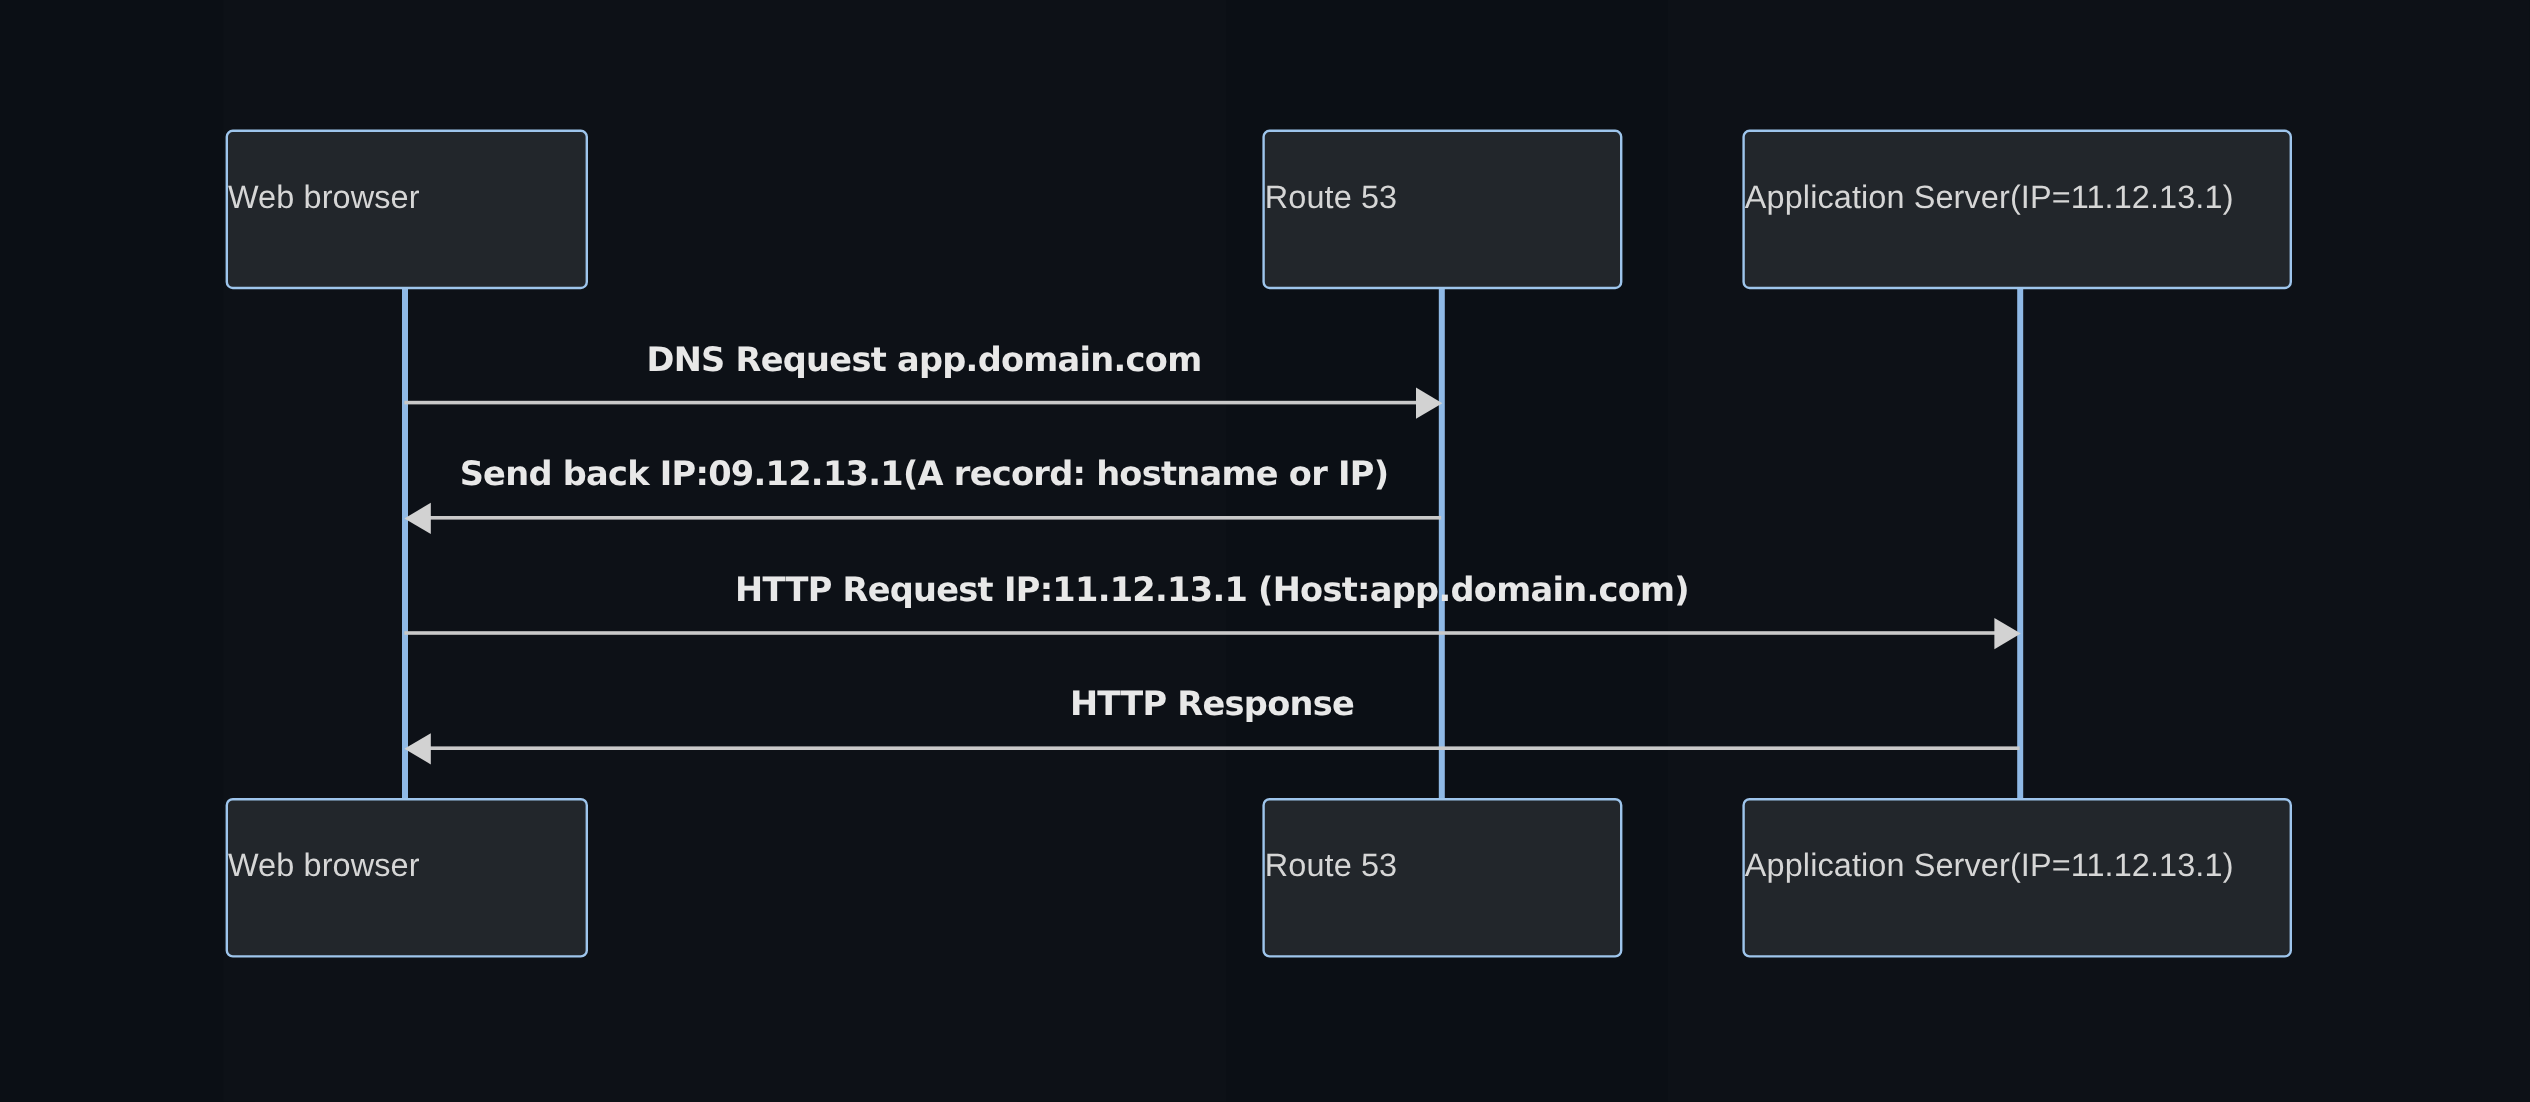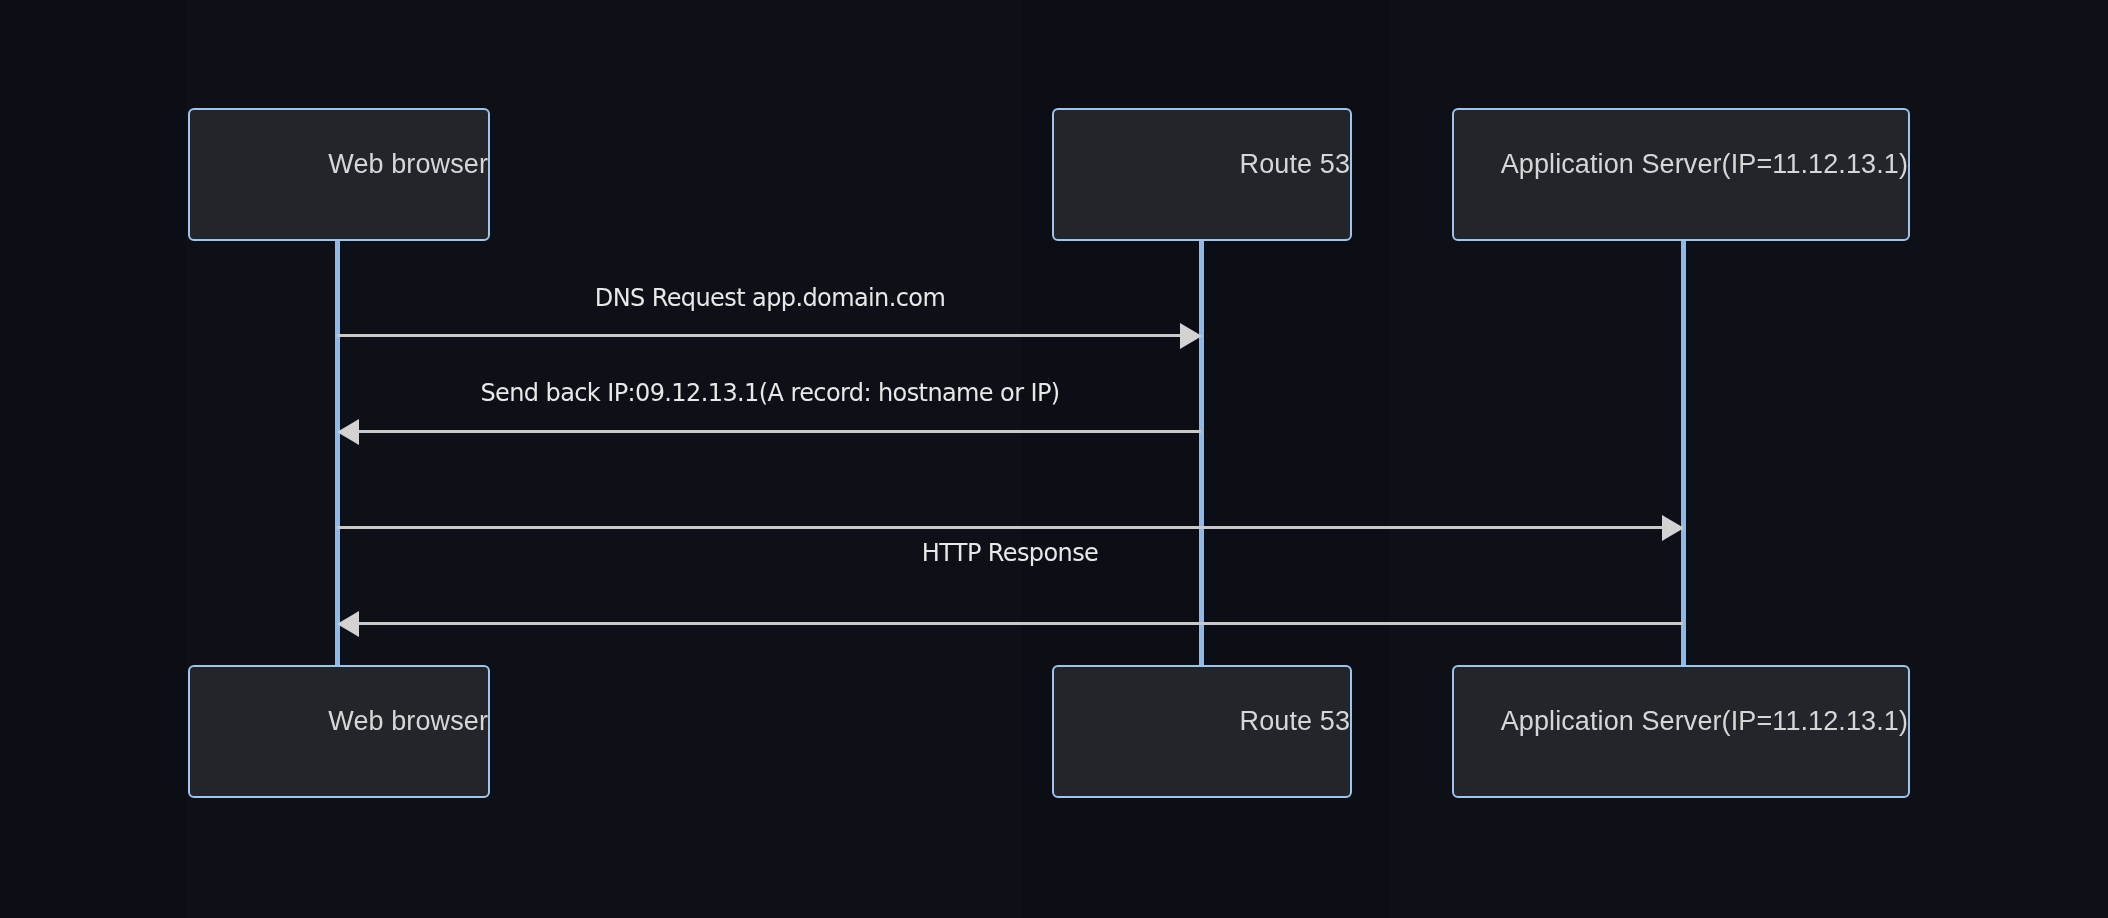--- a/index.html
+++ b/index.html
@@ -33,21 +33,21 @@
 
   
   .actor-box {
     position: absolute;
     box-sizing: border-box;
     background: #22262b;
     border: 2px solid #9ec5ec;
     border-radius: 6px;
     display: flex;
     align-items: center;
-    justify-content: flex-end;
+    justify-content: flex-start;
     z-index: 5;
   }
   .actor-label {
     color: #d6d6d6;
     font-family: "Liberation Sans", sans-serif;
     font-size: 27px;
     font-weight: 400;
     letter-spacing: 0.1px;
     white-space: nowrap;
     line-height: 1;
@@ -84,22 +84,22 @@
   }
   .arrow-left {
     border-top: 13px solid transparent;
     border-bottom: 13px solid transparent;
     border-right: 22px solid #d2d2d2;
   }
   .msg-label {
     position: absolute;
     color: #e8e8e8;
     font-family: "DejaVu Sans", sans-serif;
-    font-size: 24px;
-    font-weight: 400;
+    font-size: 28px;
+    font-weight: 700;
     white-space: nowrap;
     letter-spacing: -0.6px;
     transform: translateX(-50%);
     z-index: 6;
     line-height: 1;
   }
 </style>
 </head>
 <body>
 
@@ -125,24 +125,25 @@
   </div>
 
   <div class="msg-label" style="left:770px; top:286px;">DNS Request app.domain.com</div>
   <div class="msg-line" style="left:337px; top:334px; width:845px;"></div>
   <div class="arrow-head arrow-right" style="left:1180px; top:323px;"></div>
 
   <div class="msg-label" style="left:770px; top:381px;">Send back IP:09.12.13.1(A record: hostname or IP)</div>
   <div class="msg-line" style="left:358px; top:430px; width:843px;"></div>
   <div class="arrow-head arrow-left" style="left:337px; top:419px;"></div>
 
+  <div class="msg-label" style="left:1010px; top:478px;">HTTP Request IP:11.12.13.1 (Host:app.domain.com)</div>
   <div class="msg-line" style="left:337px; top:526px; width:1327px;"></div>
   <div class="arrow-head arrow-right" style="left:1662px; top:515px;"></div>
 
-  <div class="msg-label" style="left:1010px; top:541px;">HTTP Response</div>
+  <div class="msg-label" style="left:1010px; top:573px;">HTTP Response</div>
   <div class="msg-line" style="left:358px; top:622px; width:1325px;"></div>
   <div class="arrow-head arrow-left" style="left:337px; top:611px;"></div>
 
   <div class="actor-box bot" style="left:188px; top:665px; width:302px; height:133px;">
     <span class="actor-label">Web browser</span>
   </div>
 
   <div class="actor-box bot" style="left:1052px; top:665px; width:300px; height:133px;">
     <span class="actor-label">Route 53</span>
   </div>

